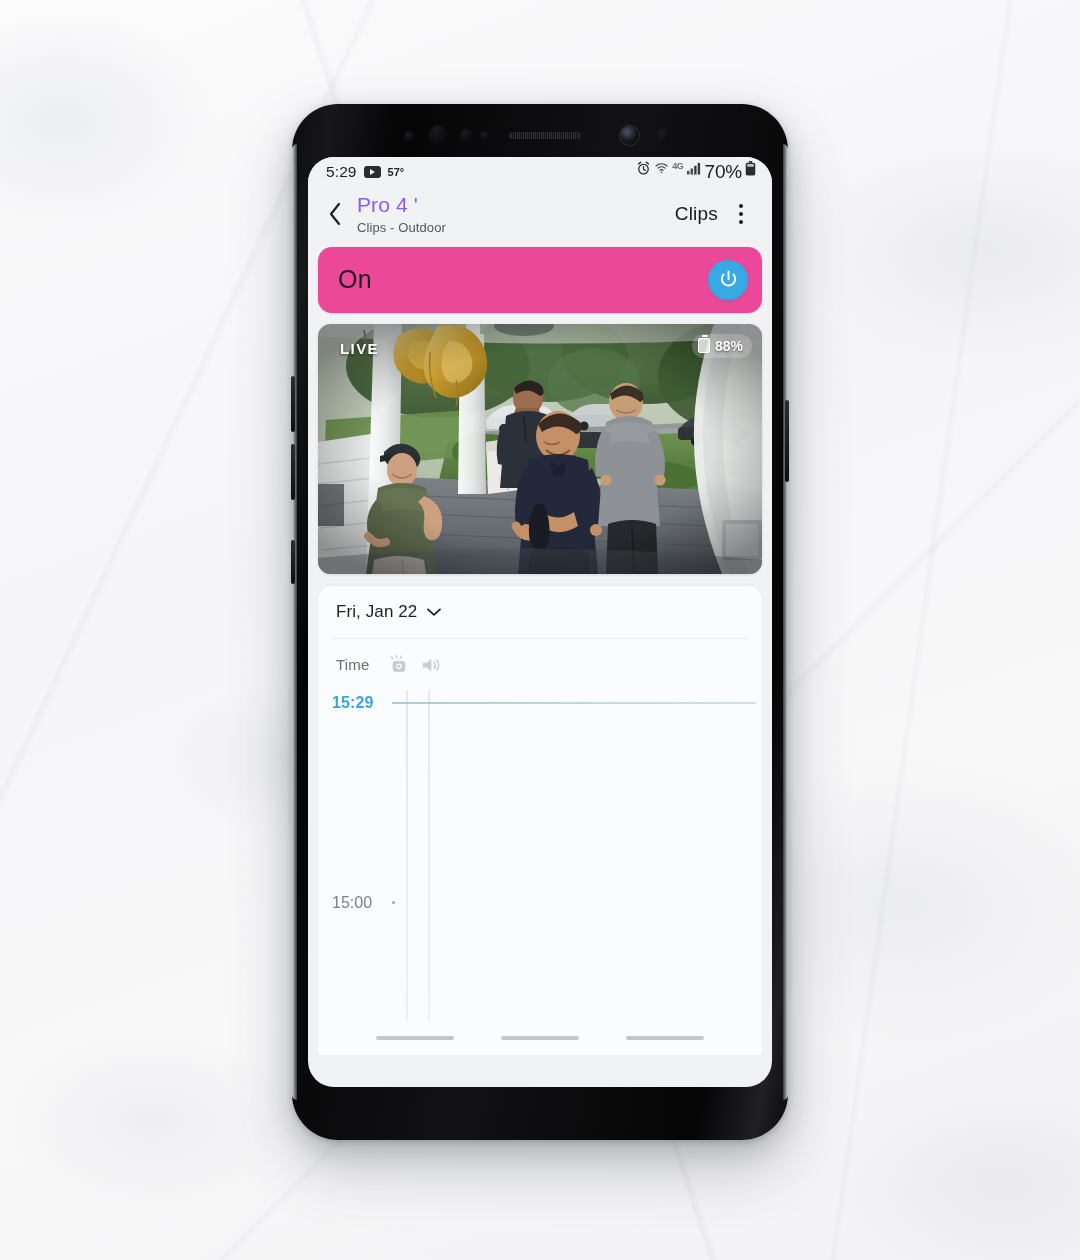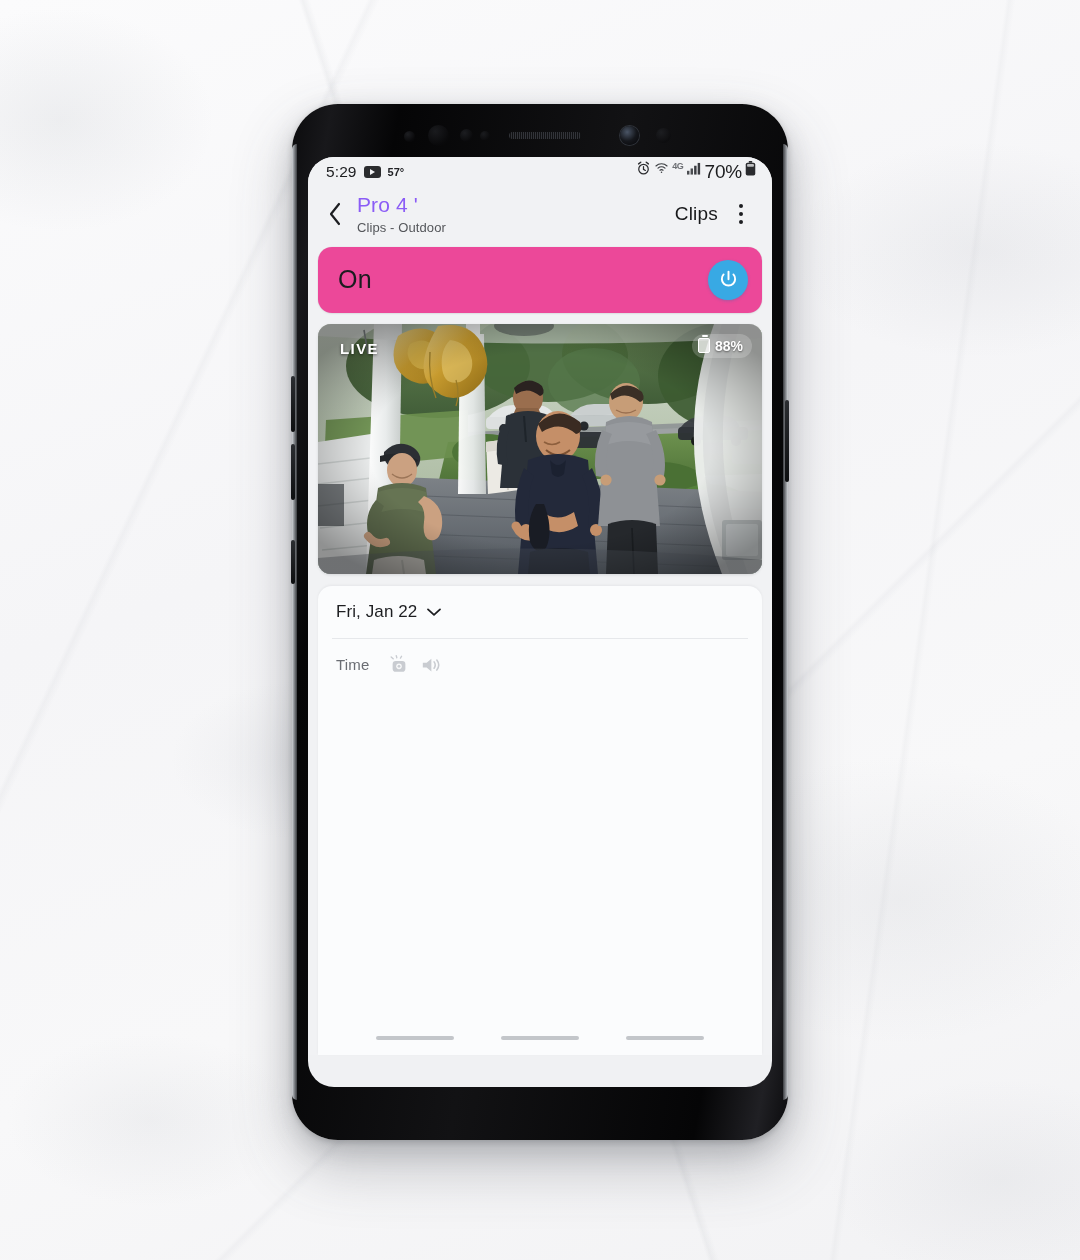--- a/index.html
+++ b/index.html
@@ -514,20 +514,34 @@
           </span>
           <span id="icon-sound">
             <svg width="22" height="20" viewBox="0 0 24 22" fill="none">
               <path d="M3 8.4h4.2L12.4 4v14.2L7.2 13.8H3z" fill="#c9ccd1"></path>
               <path d="M15.4 7.6a6 6 0 0 1 0 7" stroke="#c9ccd1" stroke-width="1.7" stroke-linecap="round"></path>
               <path d="M18.4 5.6a9 9 0 0 1 0 11" stroke="#c9ccd1" stroke-width="1.7" stroke-linecap="round"></path>
             </svg>
           </span>
         </div>
 
+        <div id="track">
+          <div class="colline" id="colline-1"></div>
+          <div class="colline" id="colline-2"></div>
+
+          <div id="now-row">
+            <span id="now-time">15:29</span>
+            <span id="now-line"></span>
+          </div>
+
+          <div id="past-row">
+            <span id="past-time">15:00</span>
+            <span id="past-tick"></span>
+          </div>
+        </div>
 
         <div id="navbar">
           <span class="navpill"></span>
           <span class="navpill"></span>
           <span class="navpill"></span>
         </div>
       </div>
 
     </div>
   </div>

